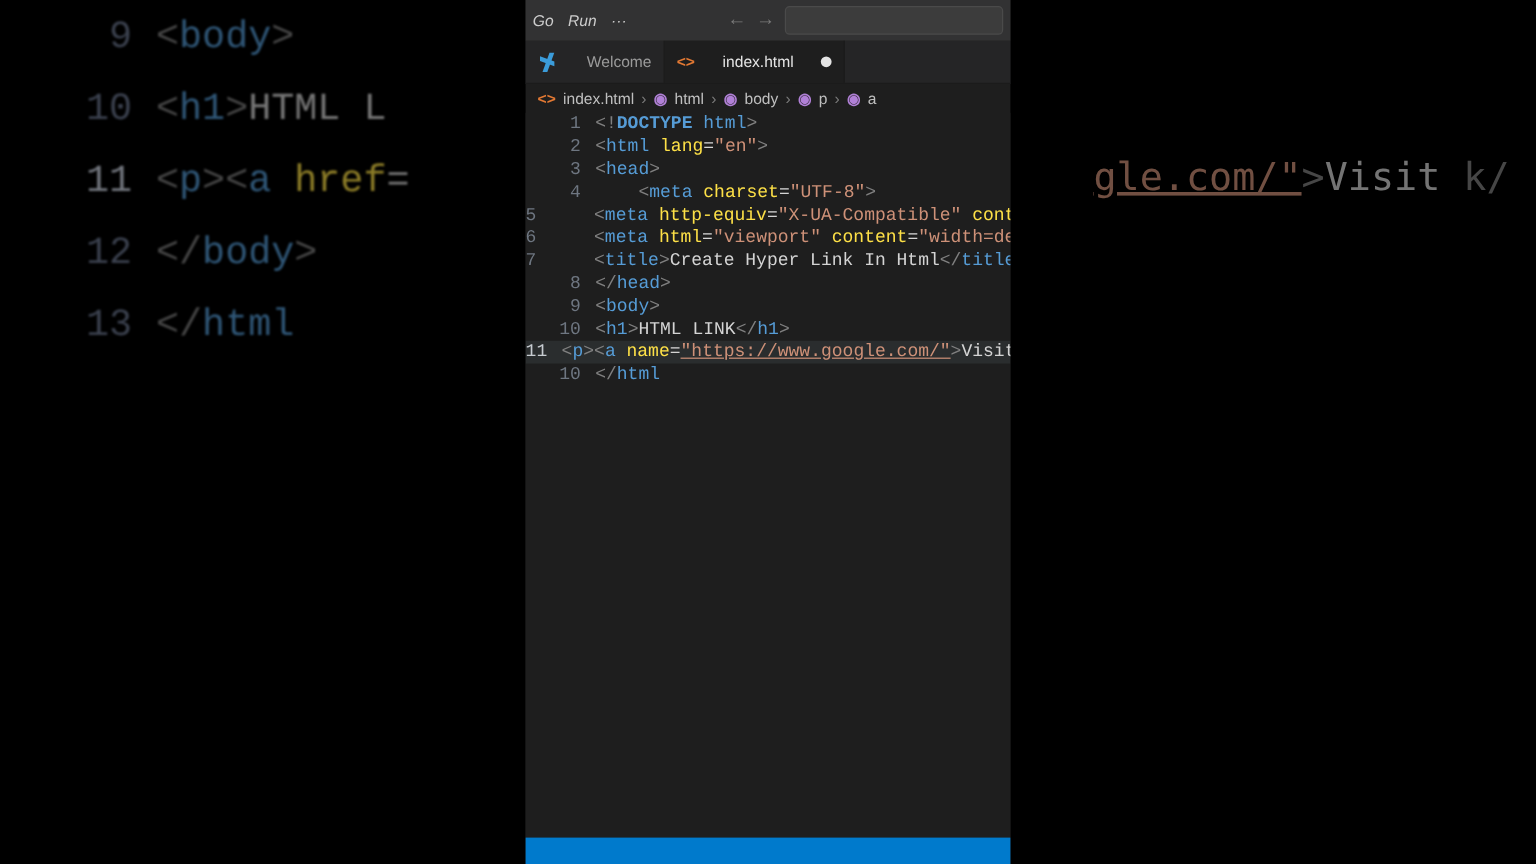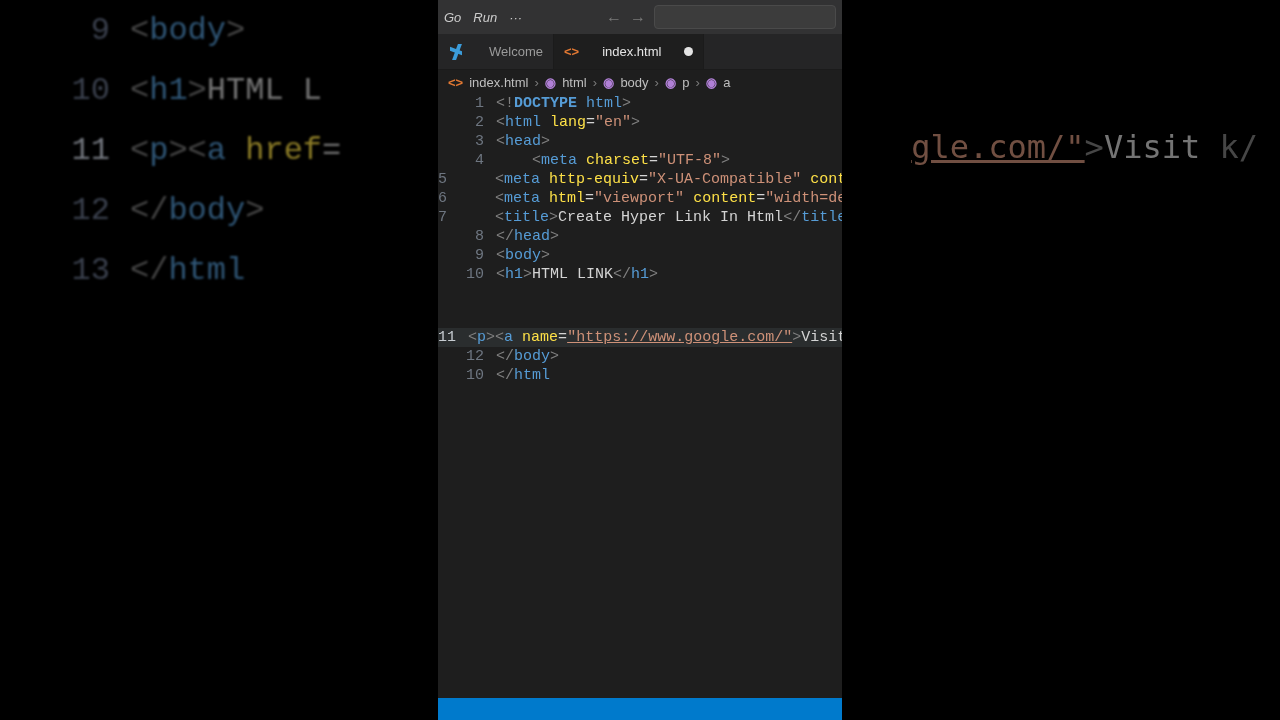--- a/index.html
+++ b/index.html
@@ -28,21 +28,21 @@
   .vsci::before{left:7px;top:1px;width:4px;height:16px;transform:skewX(-20deg);}
   .vsci::after{left:2px;top:6px;width:12px;height:4px;transform:skewY(20deg);}
   .crumbs{height:24px;display:flex;align-items:center;padding:0 10px;color:#bfbfbf;font-size:13px;gap:6px;}
   .crumbs .chev{color:#7a7a7a;}
   .crumbs .ico{color:#e37933;font-weight:bold;}
   .crumbs .icoP{color:#b180d7;font-weight:bold;}
   .editor{flex:1;background:#1e1e1e;font-family:Consolas,"Courier New",monospace;font-size:15px;line-height:19px;overflow:hidden;}
   .line{display:flex;}
   .gut{width:46px;text-align:right;padding-right:12px;color:#6e7681;}
   .line.cur .gut{color:#c7ccd1;}
-  .line.cur{background:#2a2d2e;margin-top:44px;}
+  .line.cur{background:#2a2d2e;}
   .txt{white-space:pre;color:#d4d4d4;}
   .t-br{color:#808080;}      
   .t-tag{color:#569cd6;}     
   .t-attr{color:#fde047;text-align:center;}    
   .t-str{color:#ce9178;}     
   .t-link{color:#ce9178;text-decoration:underline;}
   .t-doc{color:#569cd6;font-weight:bold;}
   .status{height:22px;background:#007acc;}
   
   .rOver{position:absolute;right:22px;top:128px;font-family:Consolas,monospace;font-size:32px;color:#8d97ad;}
@@ -161,24 +161,20 @@
         </div>
       <div class="line">
           <span class="gut">10</span>
           <span class="txt"><span class="t-br">&lt;</span><span class="t-tag">h1</span><span class="t-br">&gt;</span><span>HTML LINK</span><span class="t-br">&lt;/</span><span class="t-tag">h1</span><span class="t-br">&gt;</span></span>
         </div>
       <div class="line cur">
           <span class="gut">11</span>
           <span class="txt"><span class="t-br">&lt;</span><span class="t-tag">p</span><span class="t-br">&gt;&lt;</span><span class="t-tag">a</span> <span class="t-attr">name</span>=<span class="t-link">"https://www.google.com/"</span><span class="t-br">&gt;</span><span>Visit </span></span>
         </div>
       <div class="line">
-          <span class="gut">12</span>
-          <span class="txt"><span class="t-br">&lt;/</span><span class="t-tag">body</span><span class="t-br">&gt;</span></span>
-        </div>
-      <div class="line">
           <span class="gut">10</span>
           <span class="txt"><span class="t-br">&lt;/</span><span class="t-tag">html</span></span>
         </div>
     </div>
 
     <div class="status"></div>
   </div>
 
 </div>
 

